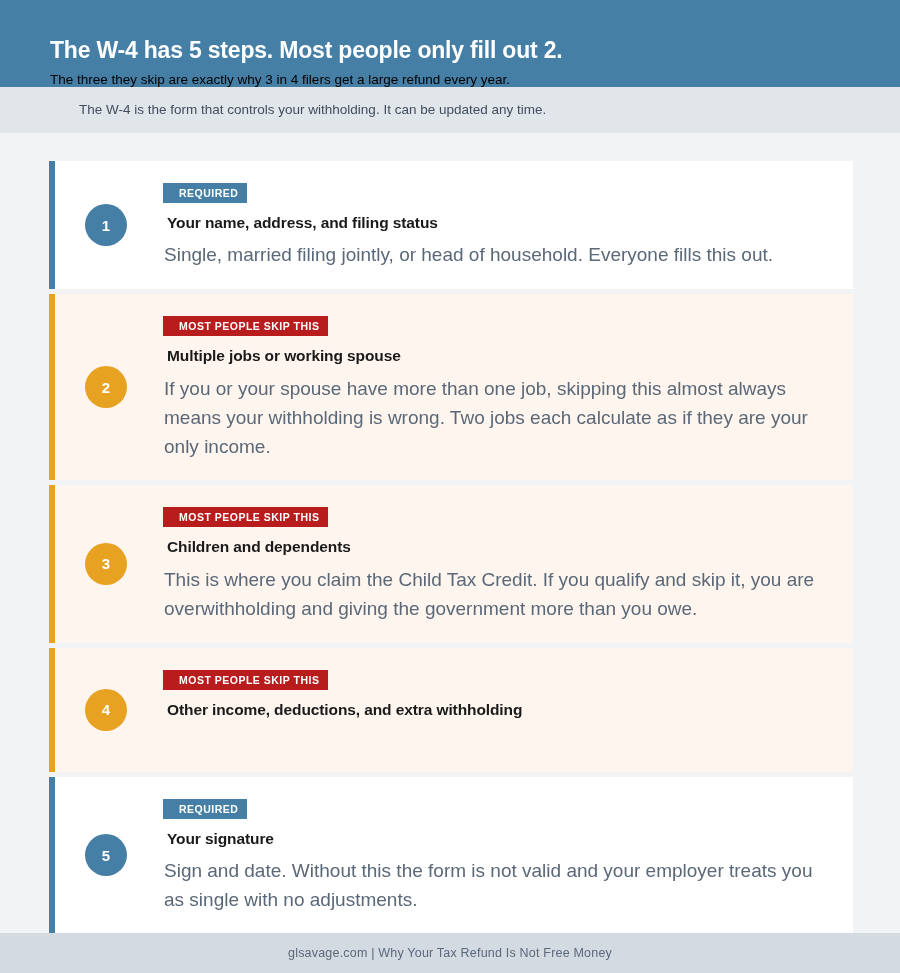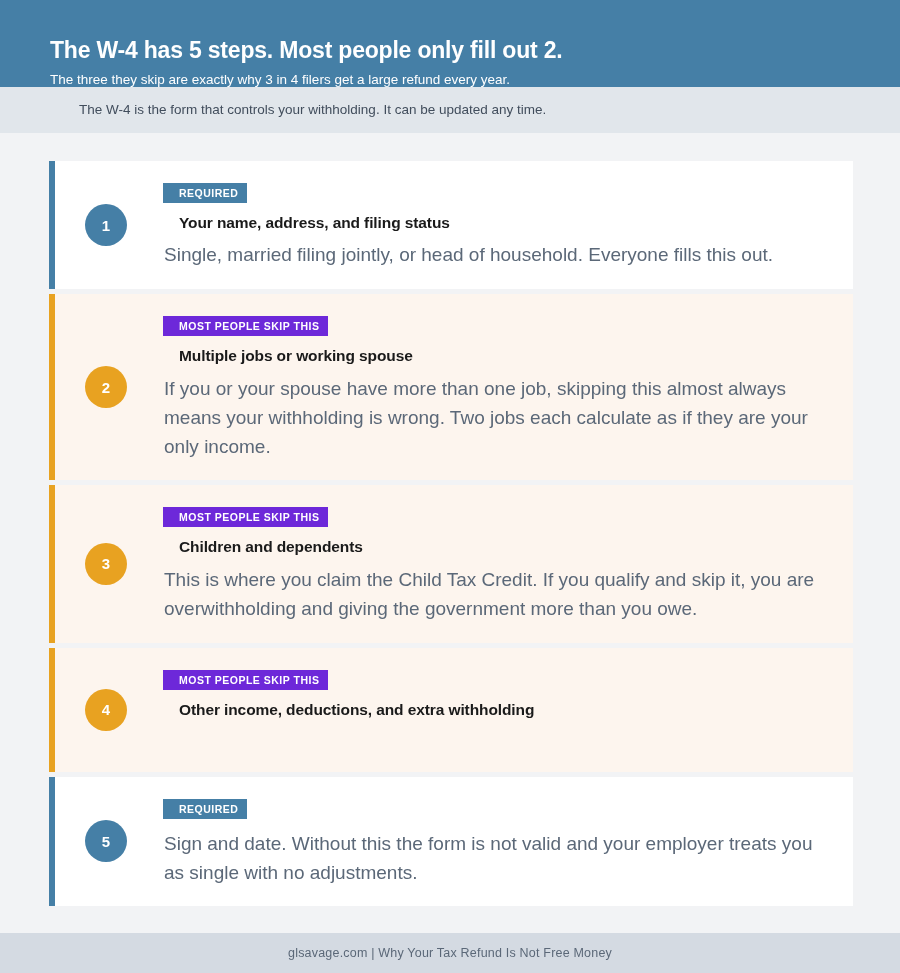--- a/index.html
+++ b/index.html
@@ -33,21 +33,21 @@
   .header-title {
     margin: 0;
     color: #ffffff;
     font-size: 23px;
     font-weight: bold;
     letter-spacing: -0.2px;
     line-height: 1.25;
   }
   .header-subtitle {
     margin: 6px 0 0 0;
-    color: #ffffff;
+    color: #000000;
     font-size: 13.5px;
     font-weight: normal;
     line-height: 1.3;
   }
 
   
   .intro-band {
     background: #e1e6eb;
     height: 46px;
     box-sizing: border-box;
@@ -124,24 +124,24 @@
     display: inline-block;
     color: #ffffff;
     font-size: 10.5px;
     font-weight: bold;
     letter-spacing: 0.5px;
     padding: 4px 9px 4px 16px;
     line-height: 1.15;
     margin-bottom: 10px;
   }
   .badge.blue { background: #457FA6; }
-  .badge.orange { background: #6d28d9; }
+  .badge.orange { background: #b91c1c; }
 
   .step-title {
-    margin: 0 0 9px 16px;
+    margin: 0 0 9px 4px;
     font-size: 15.5px;
     font-weight: bold;
     color: #1a1a1a;
     letter-spacing: -0.1px;
     line-height: 1.25;
   }
   .step-desc {
     margin: 1px;
     font-size: 19px;
     color: #5b6878;
@@ -231,20 +231,21 @@
       </div>
     </section>
 
     <section class="step-card required">
       <span class="accent-bar blue"></span>
       <div class="step-number-wrap">
         <span class="step-number blue">5</span>
       </div>
       <div class="step-body">
         <span class="badge blue">REQUIRED</span>
+        <h2 class="step-title">Your signature</h2>
         <p class="step-desc">Sign and date. Without this the form is not valid and your employer treats you as single with no adjustments.</p>
       </div>
     </section>
 
   </main>
 
   <footer class="footer">
     <span class="footer-text">glsavage.com  |  Why Your Tax Refund Is Not Free Money</span>
   </footer>
 

